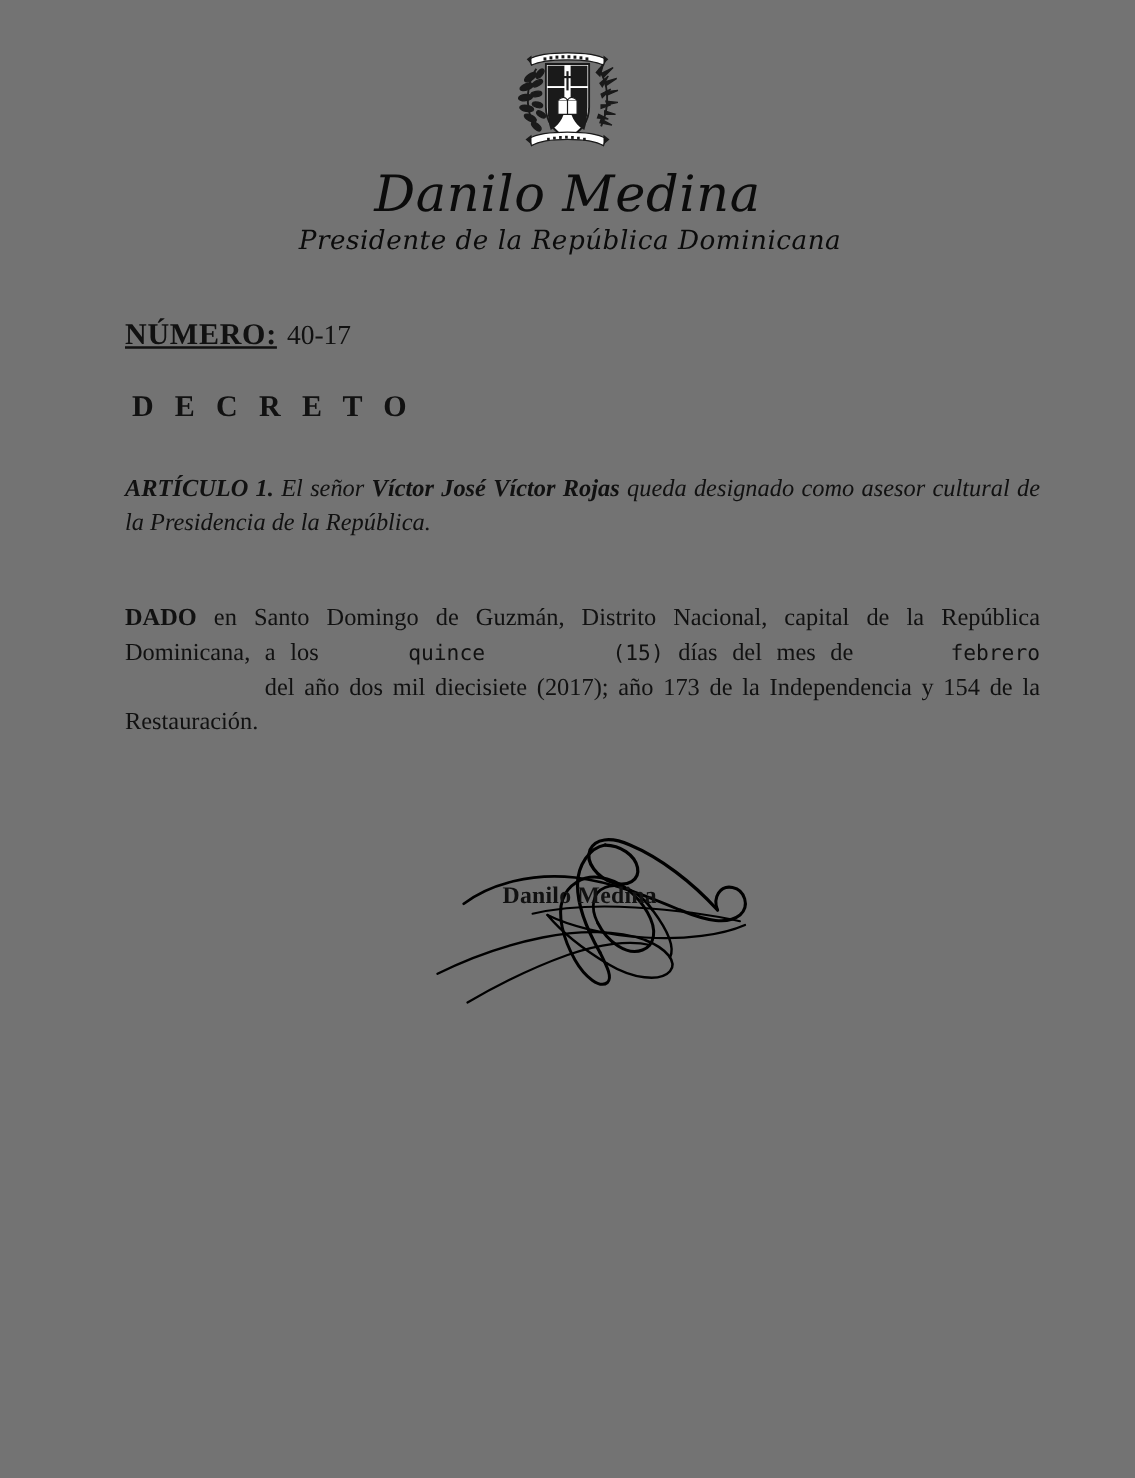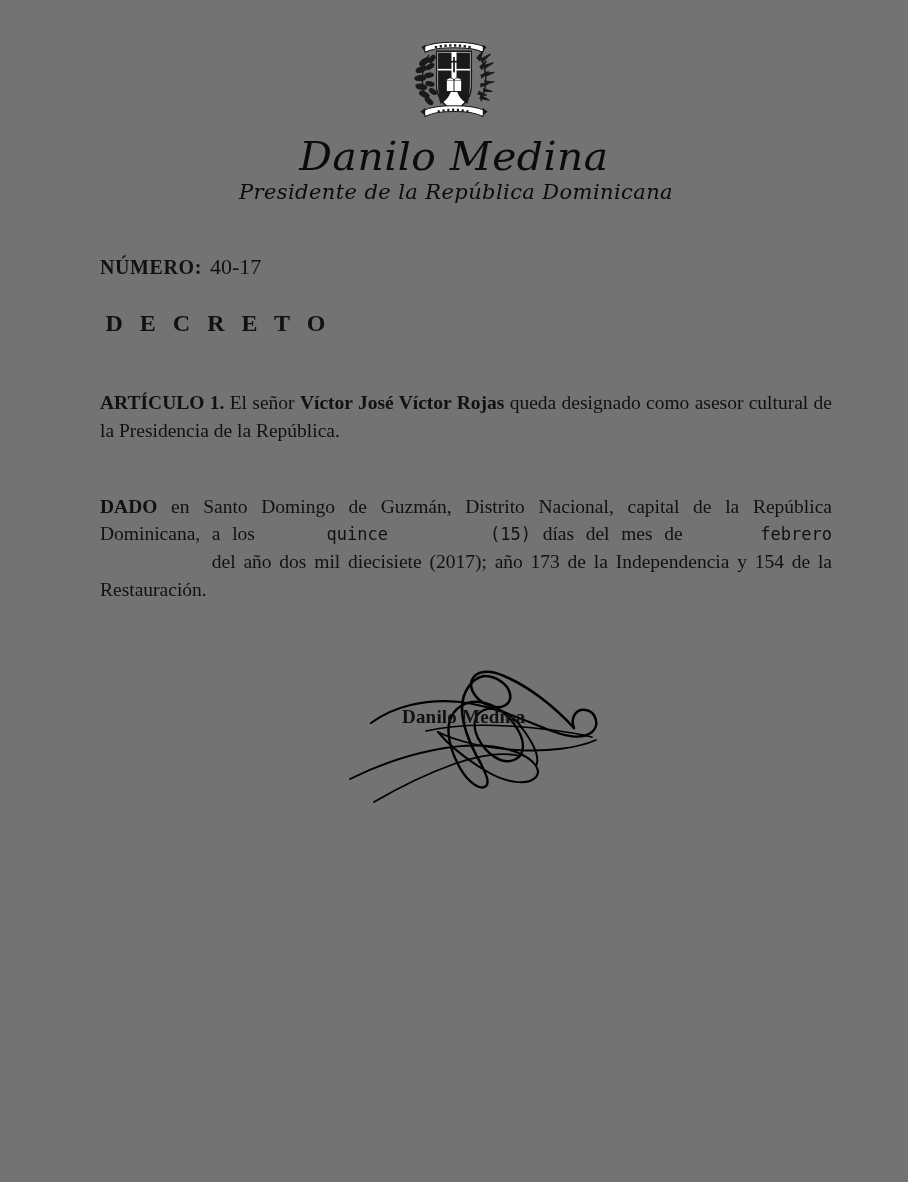--- a/index.html
+++ b/index.html
@@ -74,21 +74,22 @@
   .numero-line {
     font-size: 19px;
     line-height: 1.2;
     margin: 0 0 0 0;
     white-space: nowrap;
   }
   .numero-label {
     font-weight: 700;
     letter-spacing: 0.6px;
     font-variant: small-caps;
-    font-size: 20px;
+    font-size: 24px;
+    text-decoration: underline;
   }
   .numero-value {
     font-family: Liberation Serif, serif;
     font-size: 22px;
     letter-spacing: 0px;
     margin-left: 8px;
   }
 
   .para {
     font-size: 19.5px;
@@ -104,21 +105,22 @@
   .decreto-heading {
     margin-top: 30px;
     text-align: left;
     font-weight: 700;
     font-size: 24px;
     letter-spacing: 5.5px;
     text-indent: 5.5px;
   }
 
   .para-articulo {
-    margin-top: 52px;
+    margin-top: 38px;
+    font-style: italic;
   }
 
   .para-dado {
     margin-top: 48px;
   }
 
   .b { font-weight: 700; }
 
   .typed {
     font-family: "DejaVu Sans Mono", "Liberation Mono", monospace;

